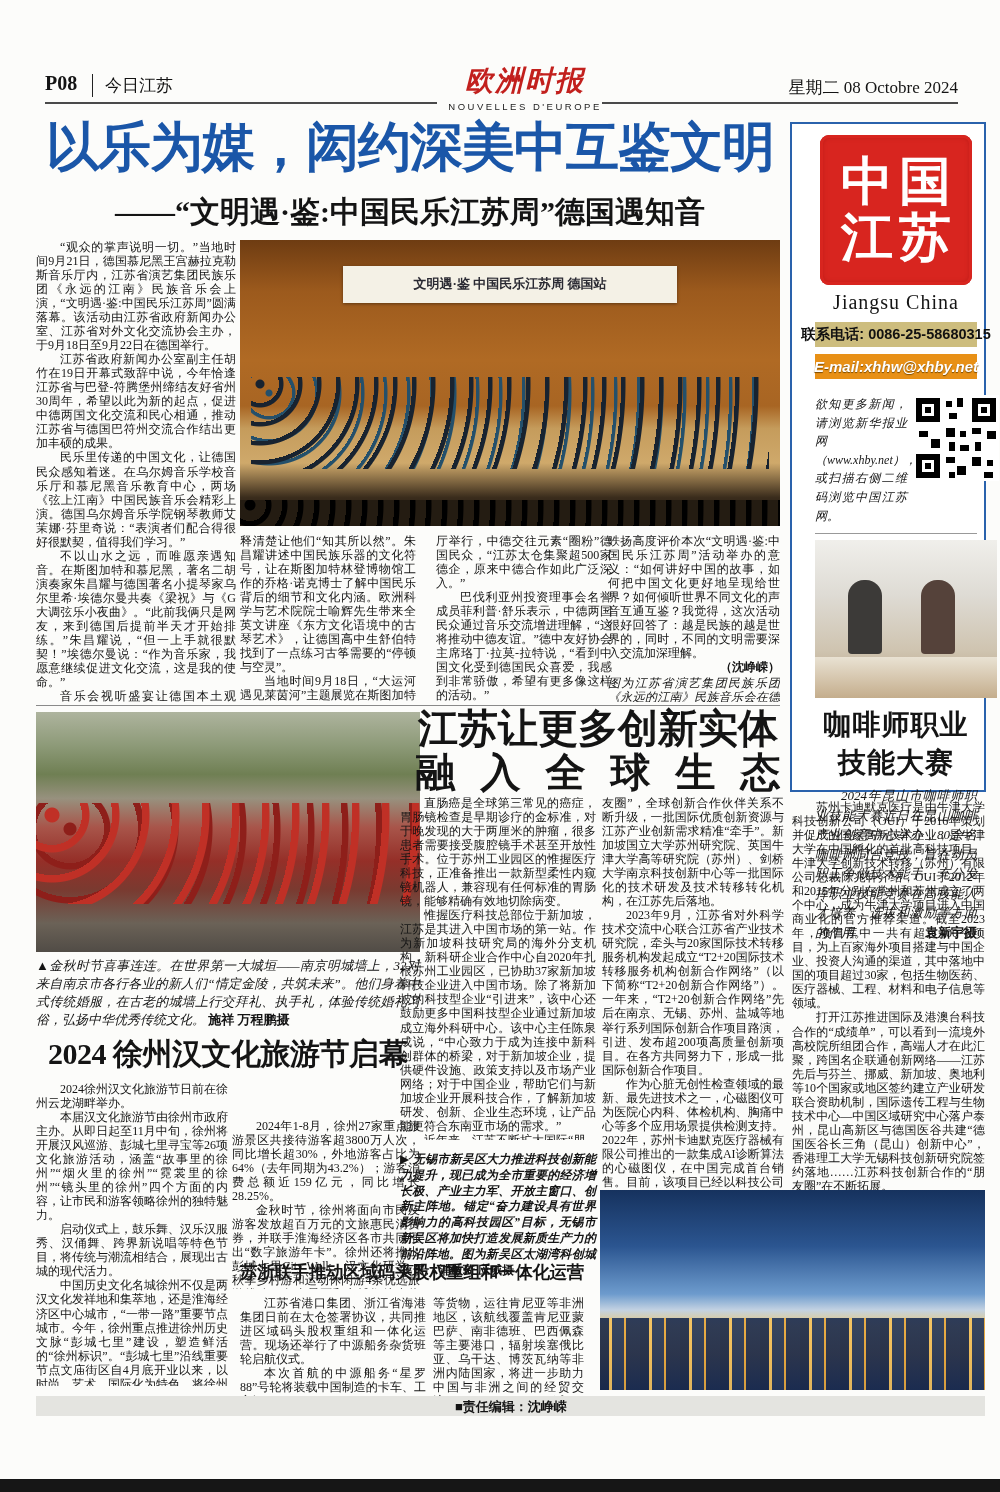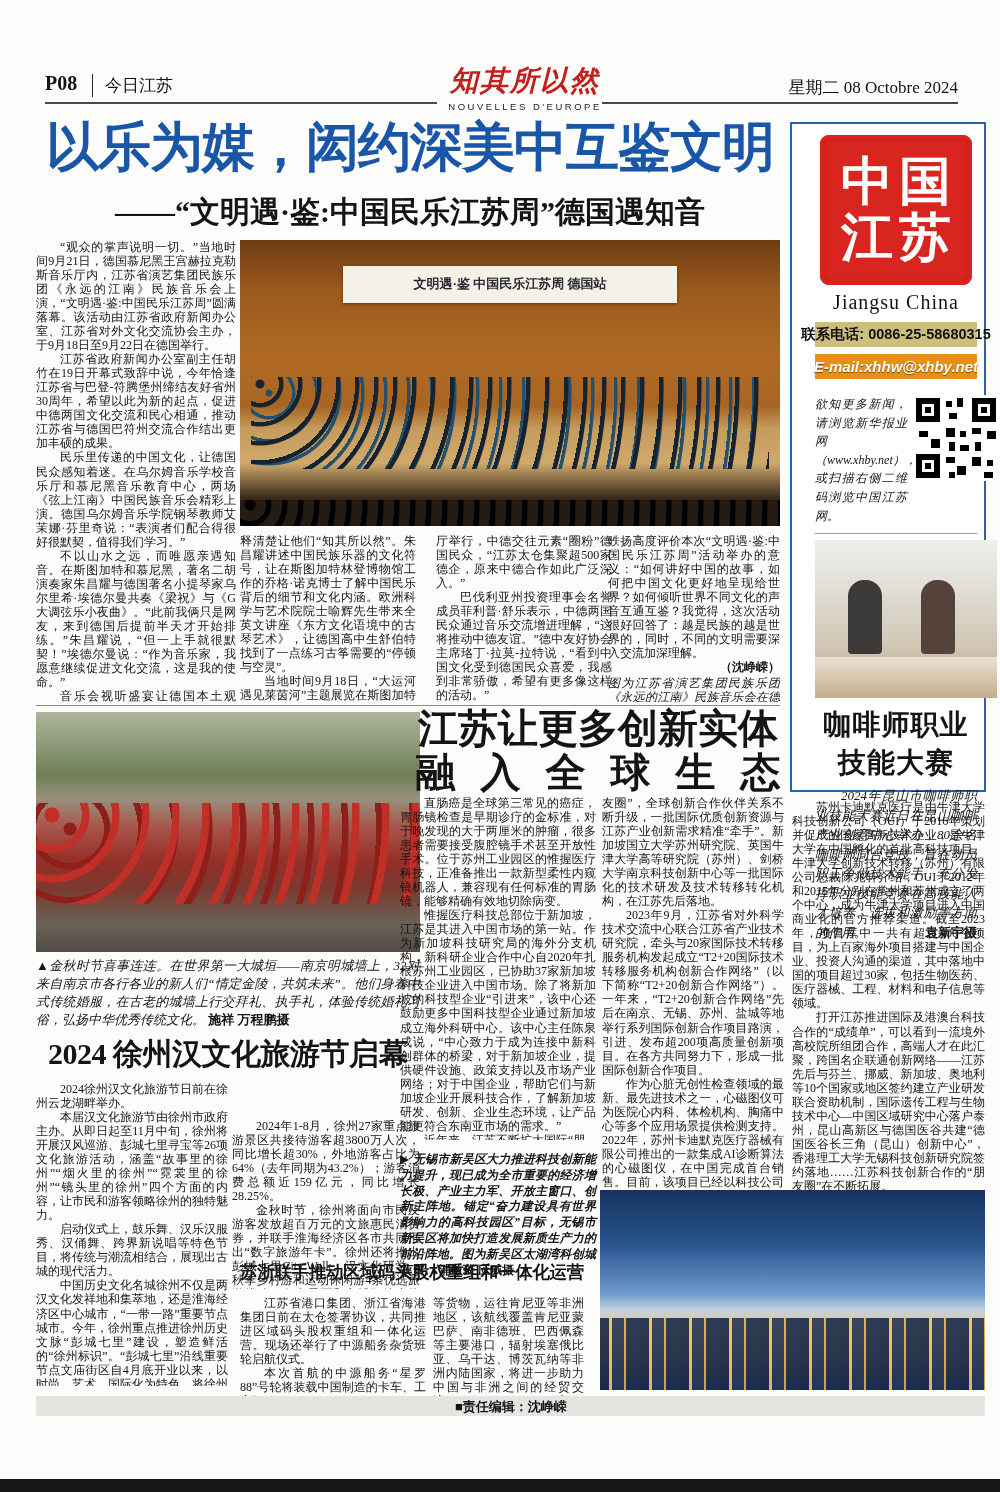--- a/index.html
+++ b/index.html
@@ -132,21 +132,21 @@
   .bottom-bar{left:0;top:1479px;width:1000px;height:13px;background:#161616;}
 </style>
 </head>
 <body>
 
 <div class="page">
 
   <div class="abs pageno">P08</div>
   <div class="abs section-name">今日江苏</div>
   <div class="abs masthead">
-    <div class="masthead-cn">知其所以然</div>
+    <div class="masthead-cn">欧洲时报</div>
     <div class="masthead-latin">NOUVELLES D'EUROPE</div>
   </div>
   <div class="abs head-date">星期二 08 Octobre 2024</div>
   <div class="abs rule rule-left"></div>
   <div class="abs rule rule-right"></div>
 
   <div class="abs h-main">以乐为媒，闳约深美中互鉴文明</div>
   <div class="abs h-sub">——“文明遇·鉴:中国民乐江苏周”德国遇知音</div>
 
   <div class="abs lead-col1 body col">

